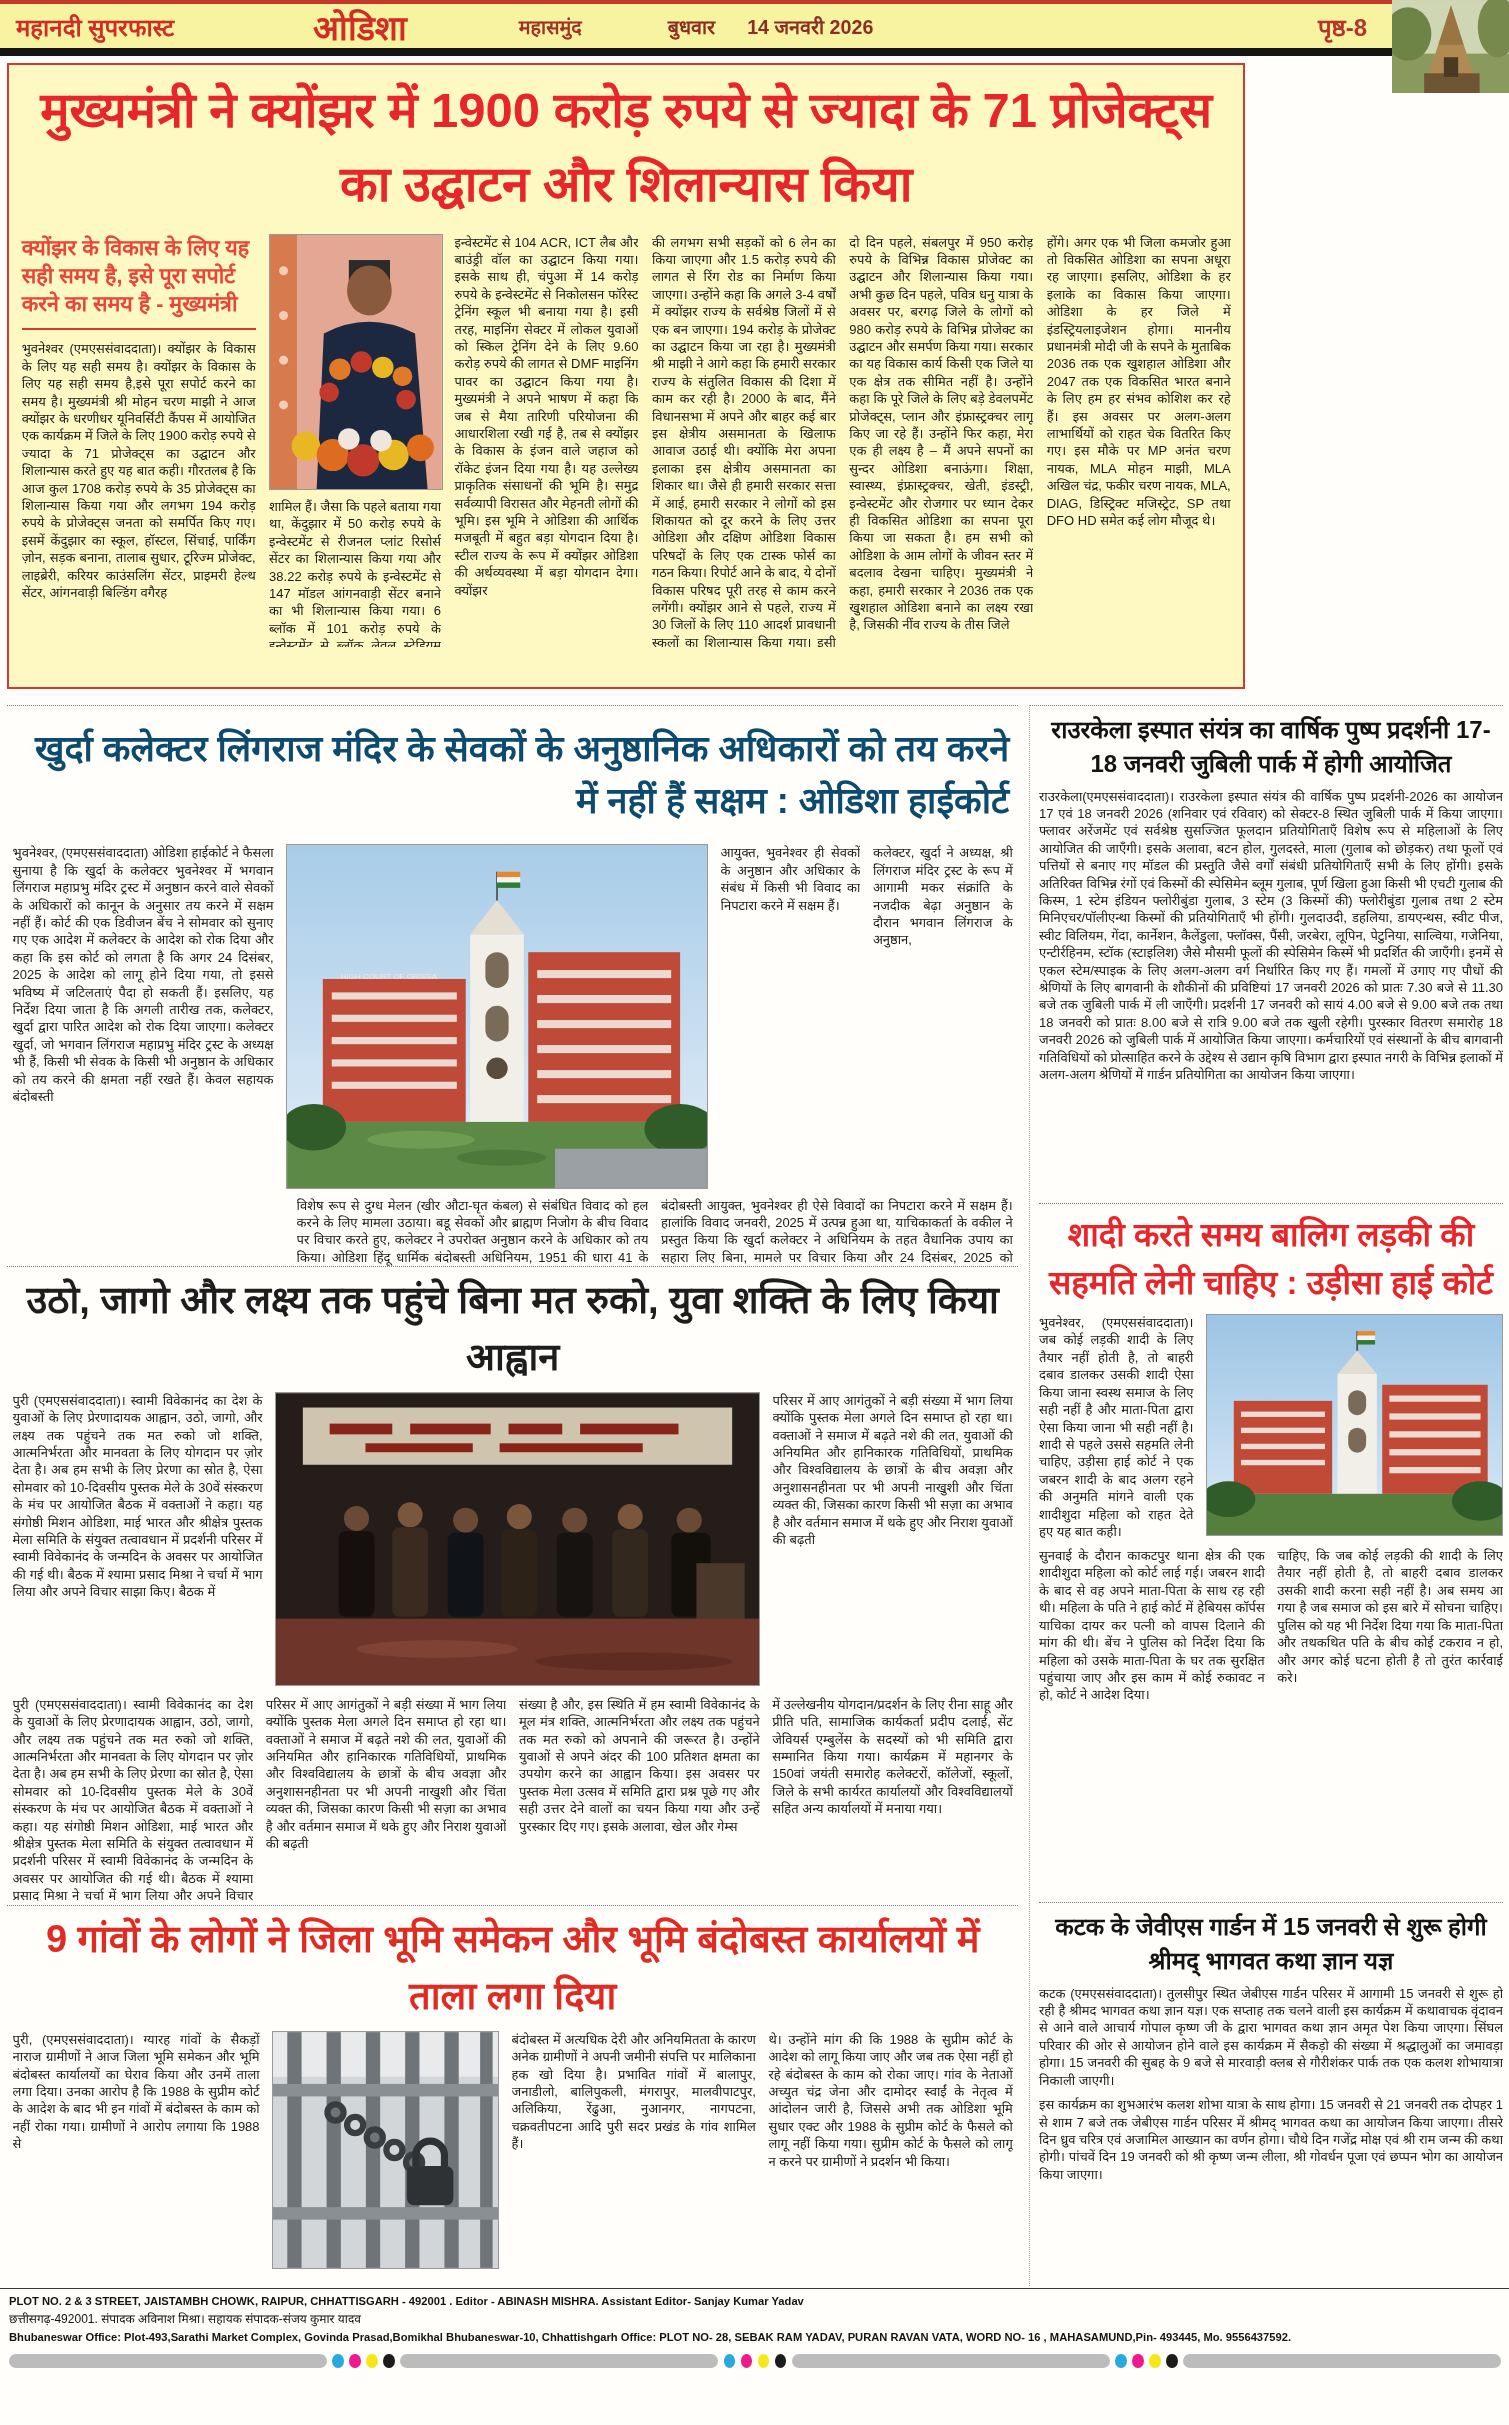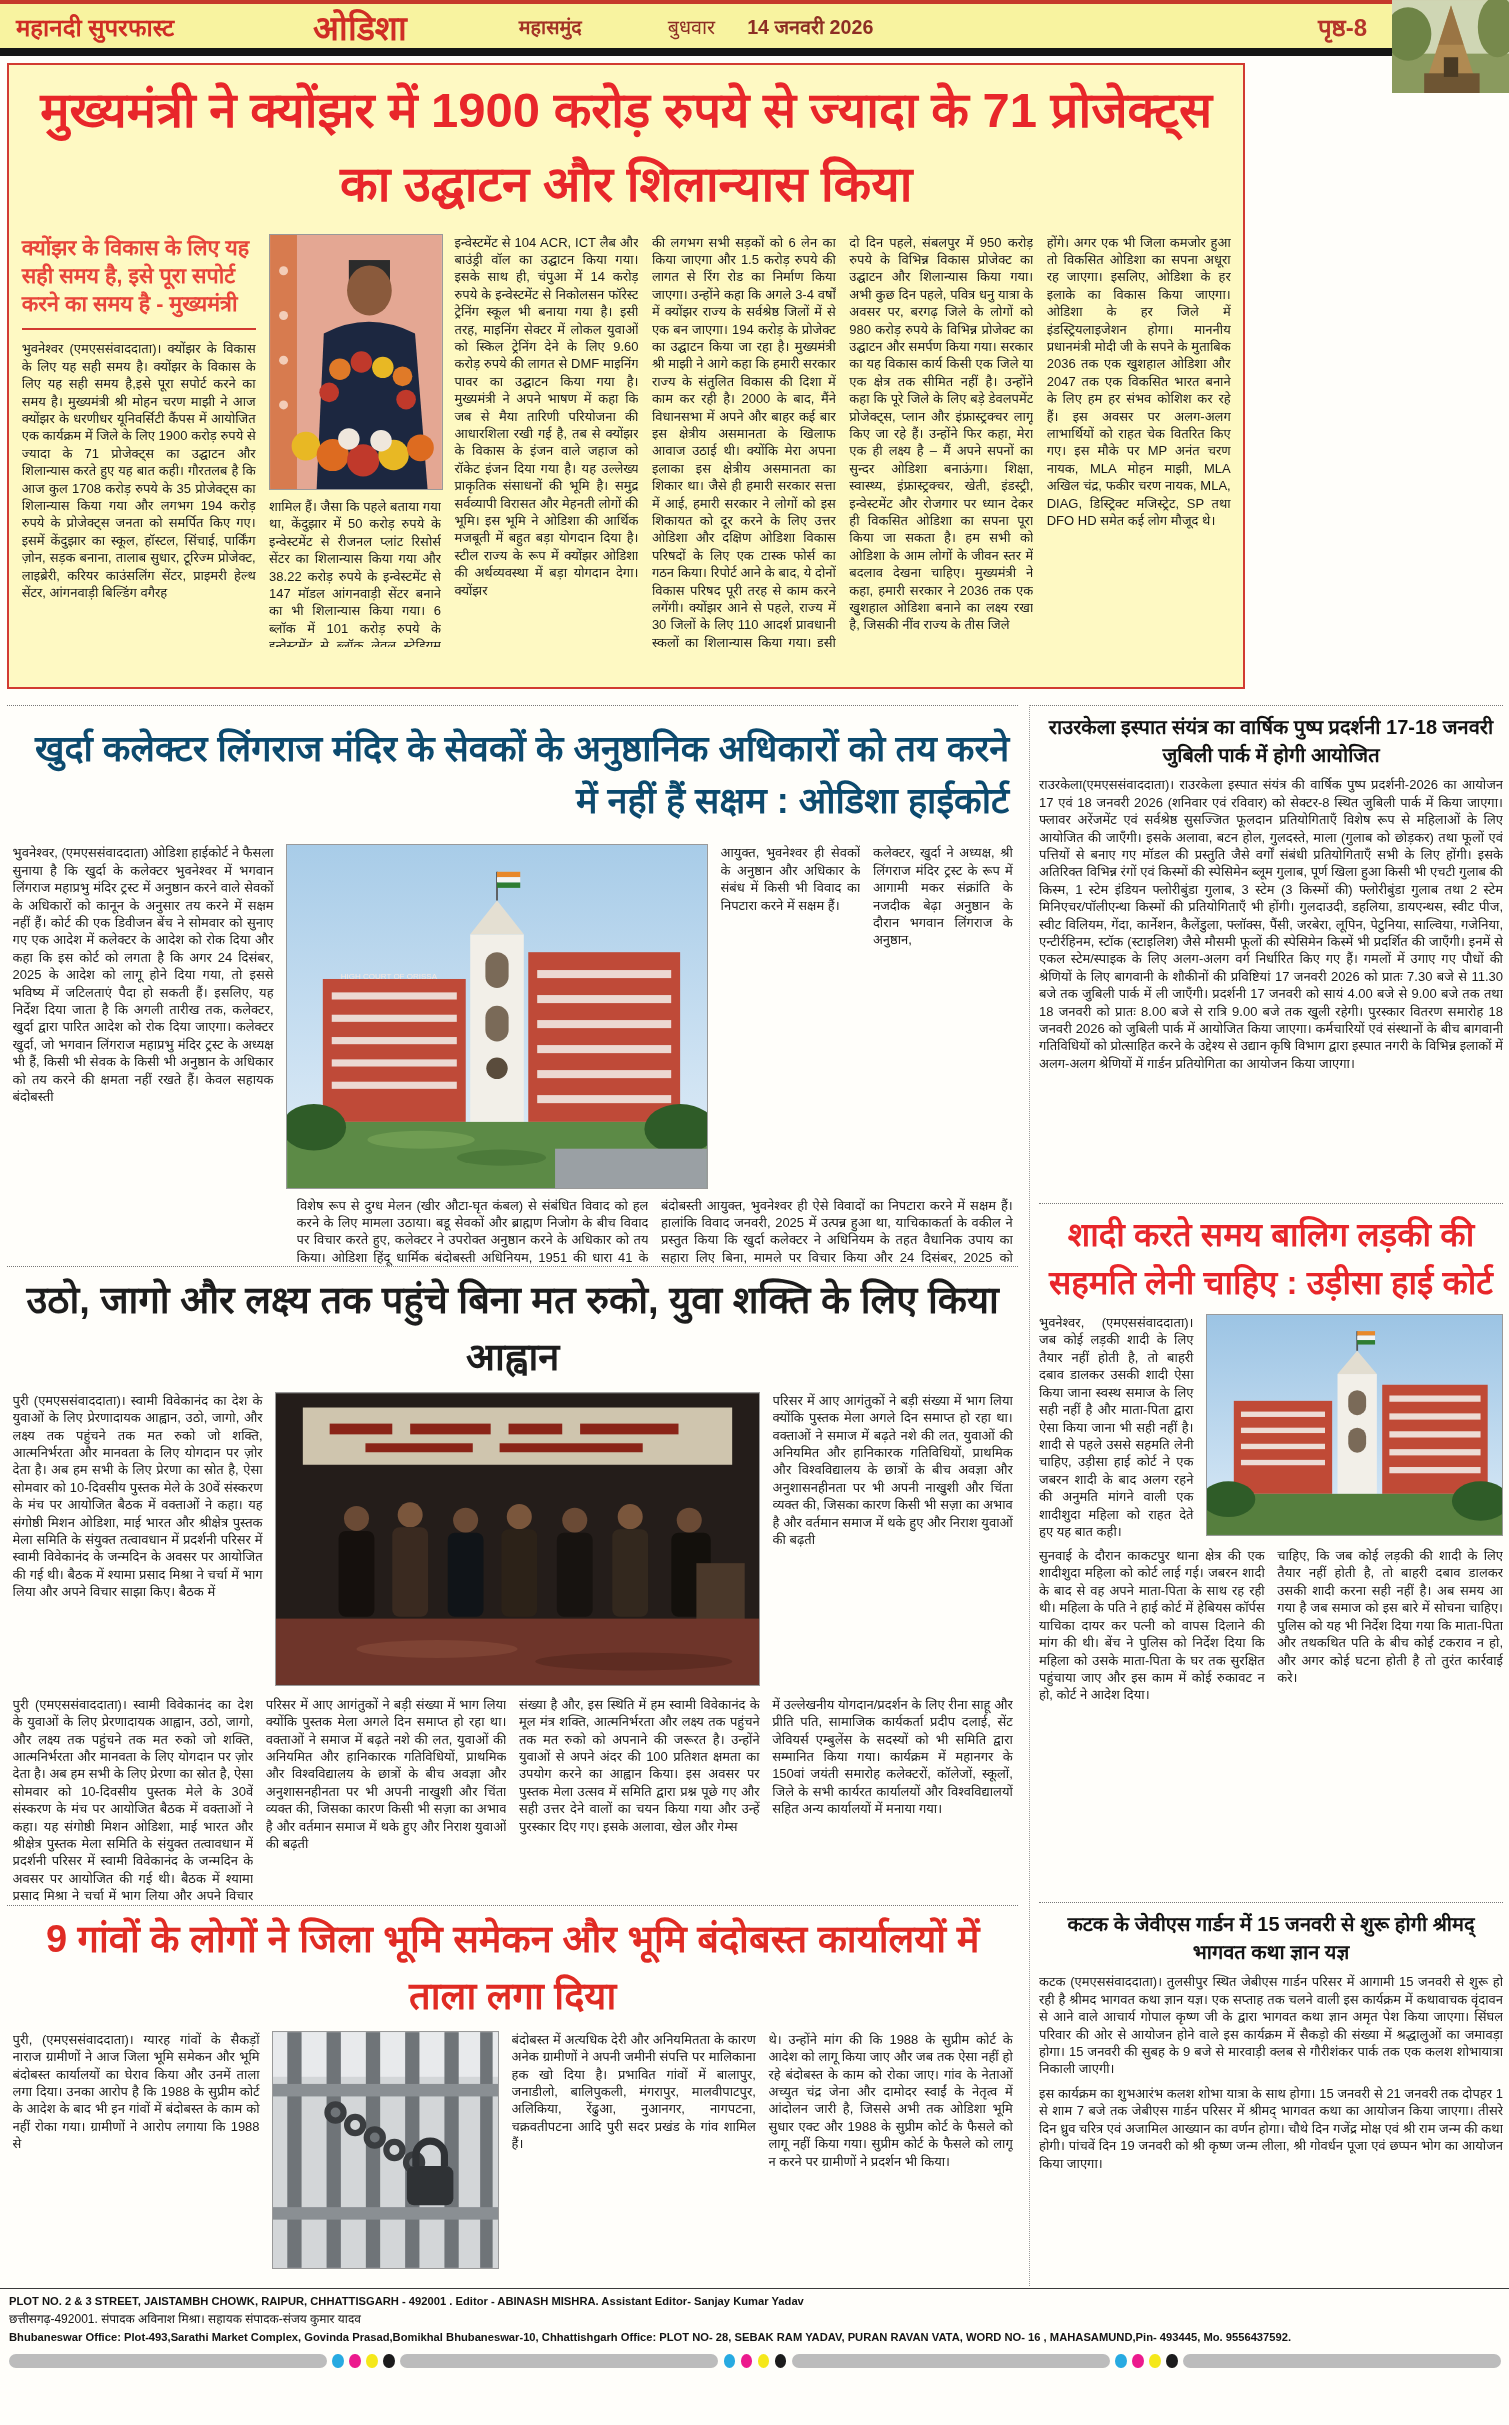--- a/index.html
+++ b/index.html
@@ -5,21 +5,21 @@
   html,body{margin:0;padding:0;background:#e9e7e0;}
   .page{position:relative;width:1510px;height:2426px;margin:0 auto;background:#fffefa;
         font-family:"Liberation Sans","DejaVu Sans",sans-serif;color:#1c1c1c;overflow:hidden;}
   
   .masthead{position:absolute;top:0;left:0;width:1510px;height:48px;background:#f8f3a0;
             border-top:4.5px solid #c5392c;display:flex;align-items:center;gap:32px;padding-top:1.8px;box-sizing:border-box;}
   .mh-bar{position:absolute;top:48px;left:0;width:1510px;height:8px;background:#151515;}
   .mh-name{font-size:24px;font-weight:700;color:#cf2d25;margin-left:16px;}
   .mh-edition{font-size:34px;font-weight:700;color:#cf2d25;margin-left:107px;}
   .mh-city{font-size:19.7px;font-weight:700;color:#a33226;margin-left:80px;}
-  .mh-day{font-size:19.7px;font-weight:400;color:#8d2e24;margin-left:54px;}
+  .mh-day{font-size:19.7px;font-weight:700;color:#8d2e24;margin-left:54px;}
   .mh-date{font-size:19.7px;font-weight:700;color:#8d2e24;}
   .mh-page{font-size:24px;font-weight:700;color:#b5352a;margin-left:auto;margin-right:143px;}
   .temple{position:absolute;top:0;right:0;z-index:6;}
   
   .lead-box{position:absolute;top:63px;left:7.2px;width:1238px;height:626px;border:2.7px solid #d23b31;
             box-sizing:border-box;background:#fef9c3;overflow:hidden;}
   .lead-hl{margin:9px 23px 12.5px 23px;text-align:center;font-size:49px;line-height:1.5;
            font-weight:700;color:#e8262a;}
   .lead-body{display:flex;gap:13.4px;padding:0 12.5px;height:413px;overflow:hidden;}
   .lead-intro{width:234px;flex:none;}
@@ -29,21 +29,21 @@
   .btext{font-size:13px;line-height:1.34;text-align:justify;color:#1b1b1b;overflow:hidden;}
   .lcol{flex:1;}
   
   .rail-left{position:absolute;top:705px;left:7.2px;width:1011px;height:1581px;border-top:1.8px dotted #777;
              box-sizing:border-box;overflow:hidden;}
   .rail-right{position:absolute;top:705px;left:1029px;width:474px;height:1581px;border-top:1.8px dotted #777;
               border-left:1.8px dotted #999;box-sizing:border-box;padding-left:9px;overflow:hidden;}
   .art{overflow:hidden;box-sizing:border-box;}
   .divider{border-top:1.8px dotted #777;}
   .hl-blue{text-align:right;font-weight:700;color:#0c4a6e;font-size:36px;line-height:1.45;margin:17px 9px;}
-  .hl-black{text-align:center;font-weight:700;color:#141414;font-size:20px;line-height:1.4;margin:7.2px 3.6px;}
+  .hl-black{text-align:center;font-weight:700;color:#141414;font-size:24px;line-height:1.4;margin:7.2px 3.6px;}
   .hl-black-big{text-align:center;font-weight:700;color:#1d1d1d;font-size:38px;line-height:1.5;margin:5.4px 9px;}
   .hl-red{text-align:center;font-weight:700;color:#e8262a;font-size:33px;line-height:1.45;margin:7.2px 1.8px;}
   .hl-red-big{text-align:center;font-weight:700;color:#e02b23;font-size:38px;line-height:1.5;margin:5.4px 9px;}
   .hrow{display:flex;gap:12.5px;padding:0 5.4px;overflow:hidden;}
   .photo-frame{border:0.9px solid #999;background:#ddd;flex:none;}
   
   .footer{position:absolute;top:2288px;left:0;width:1510px;border-top:1.8px solid #3a3a3a;padding:3.6px 9px 0 9px;box-sizing:border-box;}
   .f-en{font-size:11.2px;font-weight:700;color:#141414;line-height:1.55;}
   .f-hi{font-size:12px;color:#141414;line-height:1.6;}
   .regrow{display:flex;align-items:center;gap:5.4px;margin-top:7.2px;}

